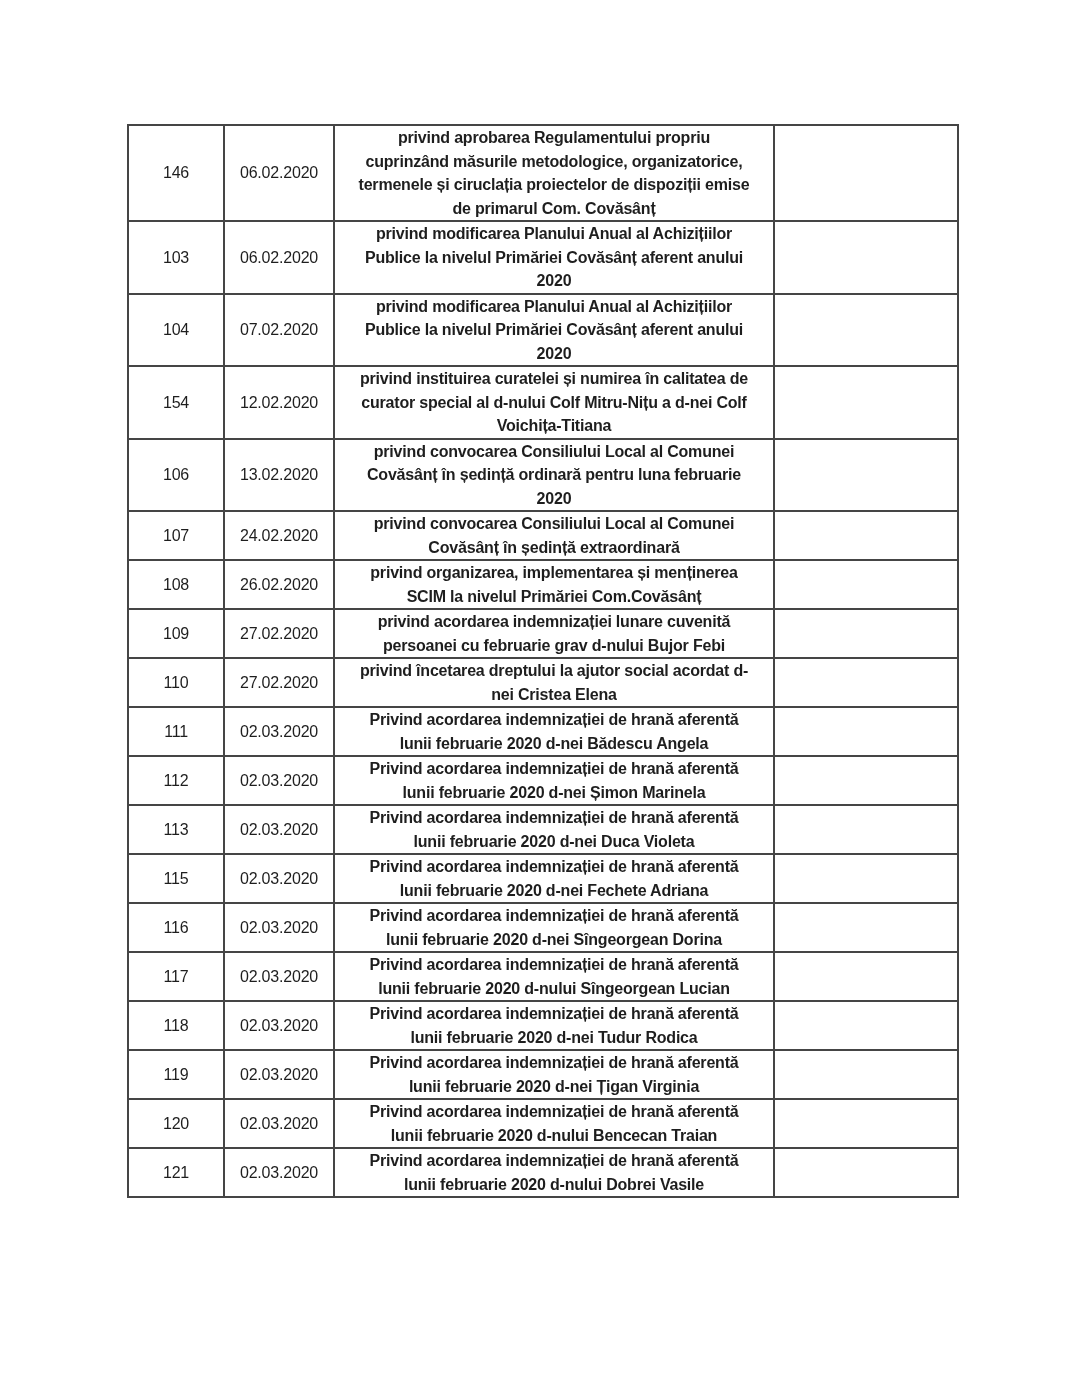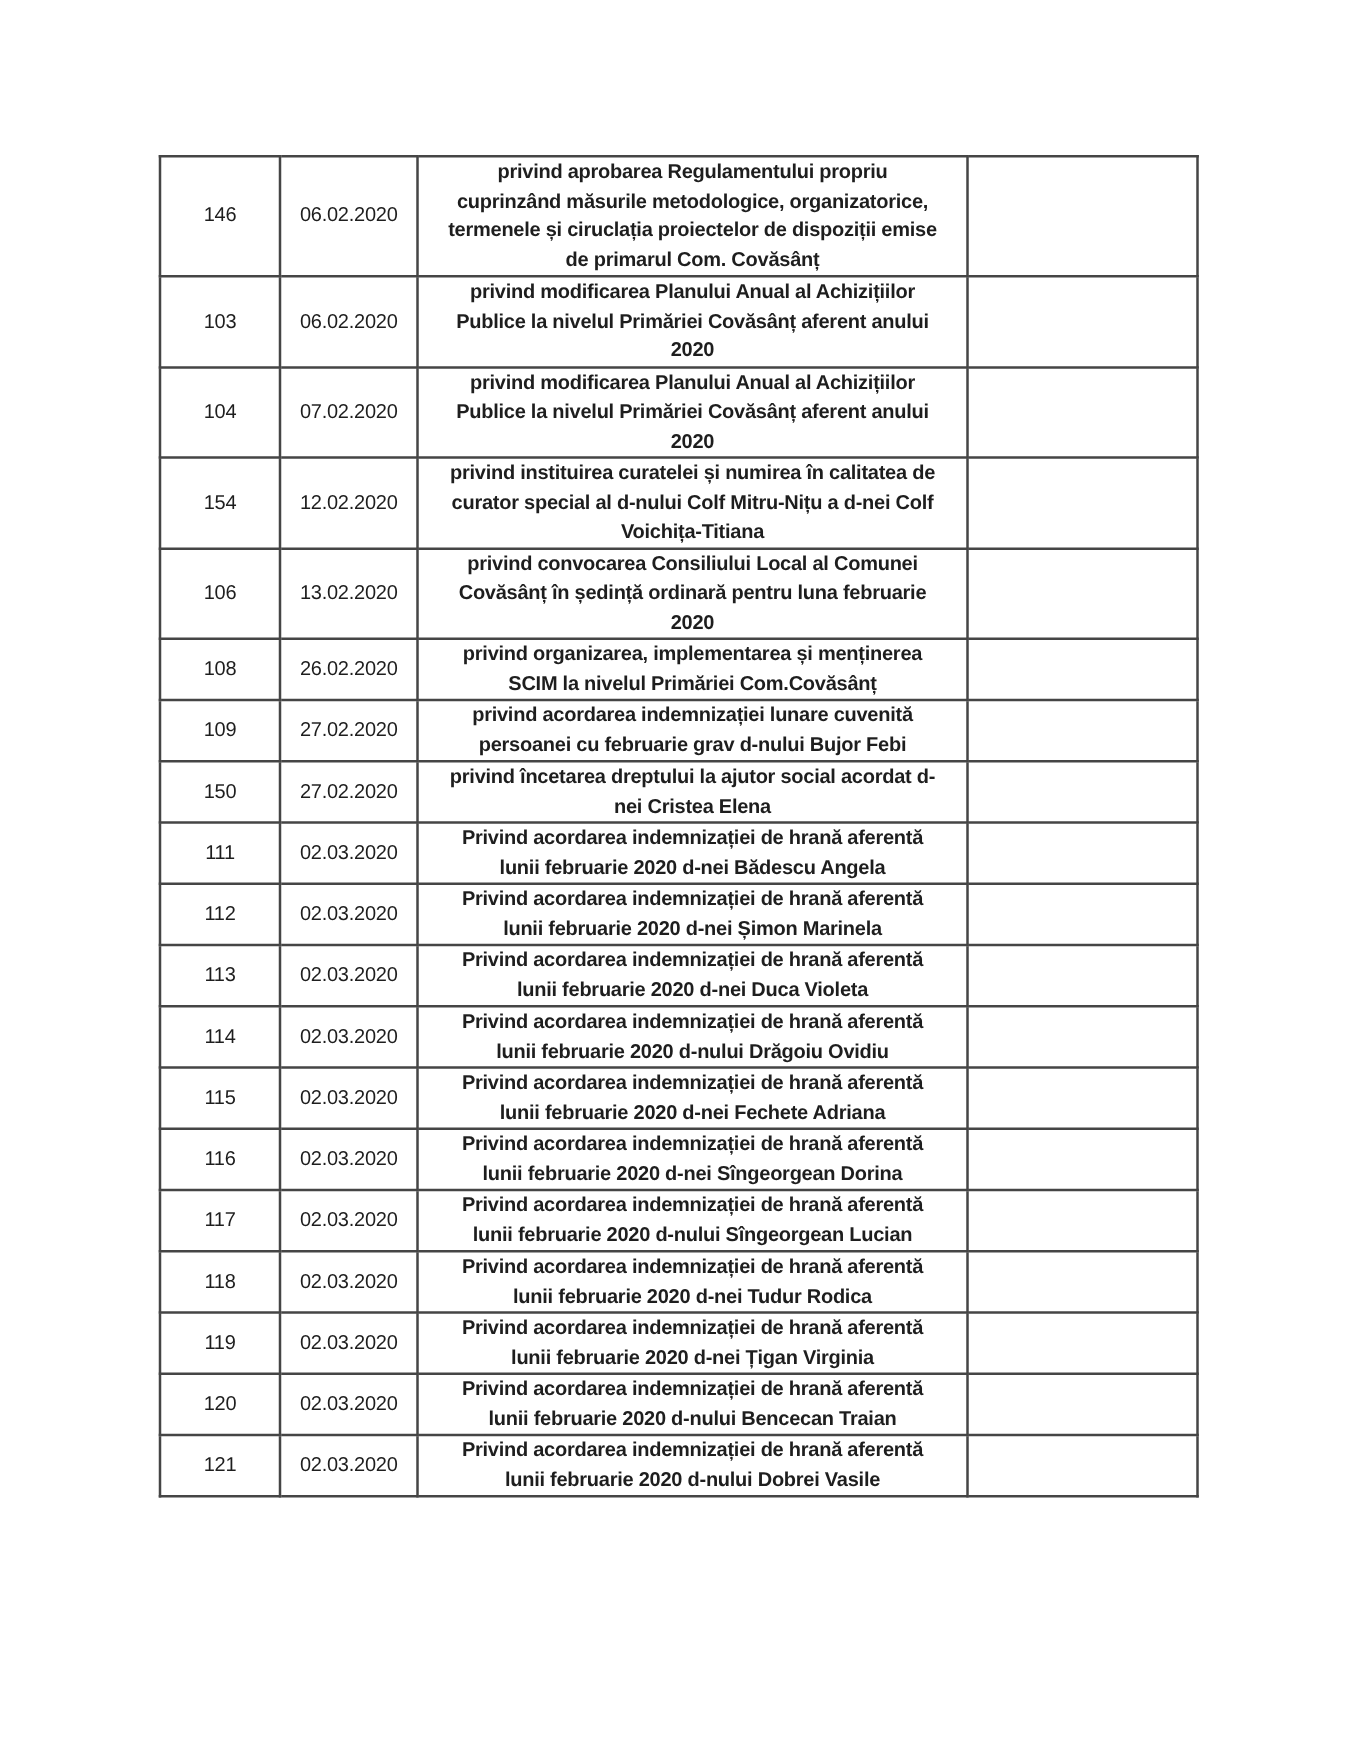--- a/index.html
+++ b/index.html
@@ -95,39 +95,46 @@
 
   <tr>
     <td class="c-no">106</td>
     <td class="c-date">13.02.2020</td>
     <td class="c-desc">privind convocarea Consiliului Local al Comunei
 Covăsânț în ședință ordinară pentru luna februarie
 2020</td>
     <td class="c-obs"></td>
   </tr>
 
+  <tr>
+    <td class="c-no">107</td>
+    <td class="c-date">24.02.2020</td>
+    <td class="c-desc">privind convocarea Consiliului Local al Comunei
+Covăsânț în ședință extraordinară</td>
+    <td class="c-obs"></td>
+  </tr>
 
   <tr>
     <td class="c-no">108</td>
     <td class="c-date">26.02.2020</td>
     <td class="c-desc">privind organizarea, implementarea și menținerea
 SCIM la nivelul Primăriei Com.Covăsânț</td>
     <td class="c-obs"></td>
   </tr>
 
   <tr>
     <td class="c-no">109</td>
     <td class="c-date">27.02.2020</td>
     <td class="c-desc">privind acordarea indemnizației lunare cuvenită
 persoanei cu februarie grav d-nului Bujor Febi</td>
     <td class="c-obs"></td>
   </tr>
 
   <tr>
-    <td class="c-no">150</td>
+    <td class="c-no">110</td>
     <td class="c-date">27.02.2020</td>
     <td class="c-desc">privind încetarea dreptului la ajutor social acordat d-
 nei Cristea Elena</td>
     <td class="c-obs"></td>
   </tr>
 
   <tr>
     <td class="c-no">111</td>
     <td class="c-date">02.03.2020</td>
     <td class="c-desc">Privind acordarea indemnizației de hrană aferentă
@@ -144,27 +151,20 @@
   </tr>
 
   <tr>
     <td class="c-no">113</td>
     <td class="c-date">02.03.2020</td>
     <td class="c-desc">Privind acordarea indemnizației de hrană aferentă
 lunii februarie 2020 d-nei Duca Violeta</td>
     <td class="c-obs"></td>
   </tr>
 
-  <tr>
-    <td class="c-no">114</td>
-    <td class="c-date">02.03.2020</td>
-    <td class="c-desc">Privind acordarea indemnizației de hrană aferentă
-lunii februarie 2020 d-nului Drăgoiu Ovidiu</td>
-    <td class="c-obs"></td>
-  </tr>
 
   <tr>
     <td class="c-no">115</td>
     <td class="c-date">02.03.2020</td>
     <td class="c-desc">Privind acordarea indemnizației de hrană aferentă
 lunii februarie 2020 d-nei Fechete Adriana</td>
     <td class="c-obs"></td>
   </tr>
 
   <tr>

